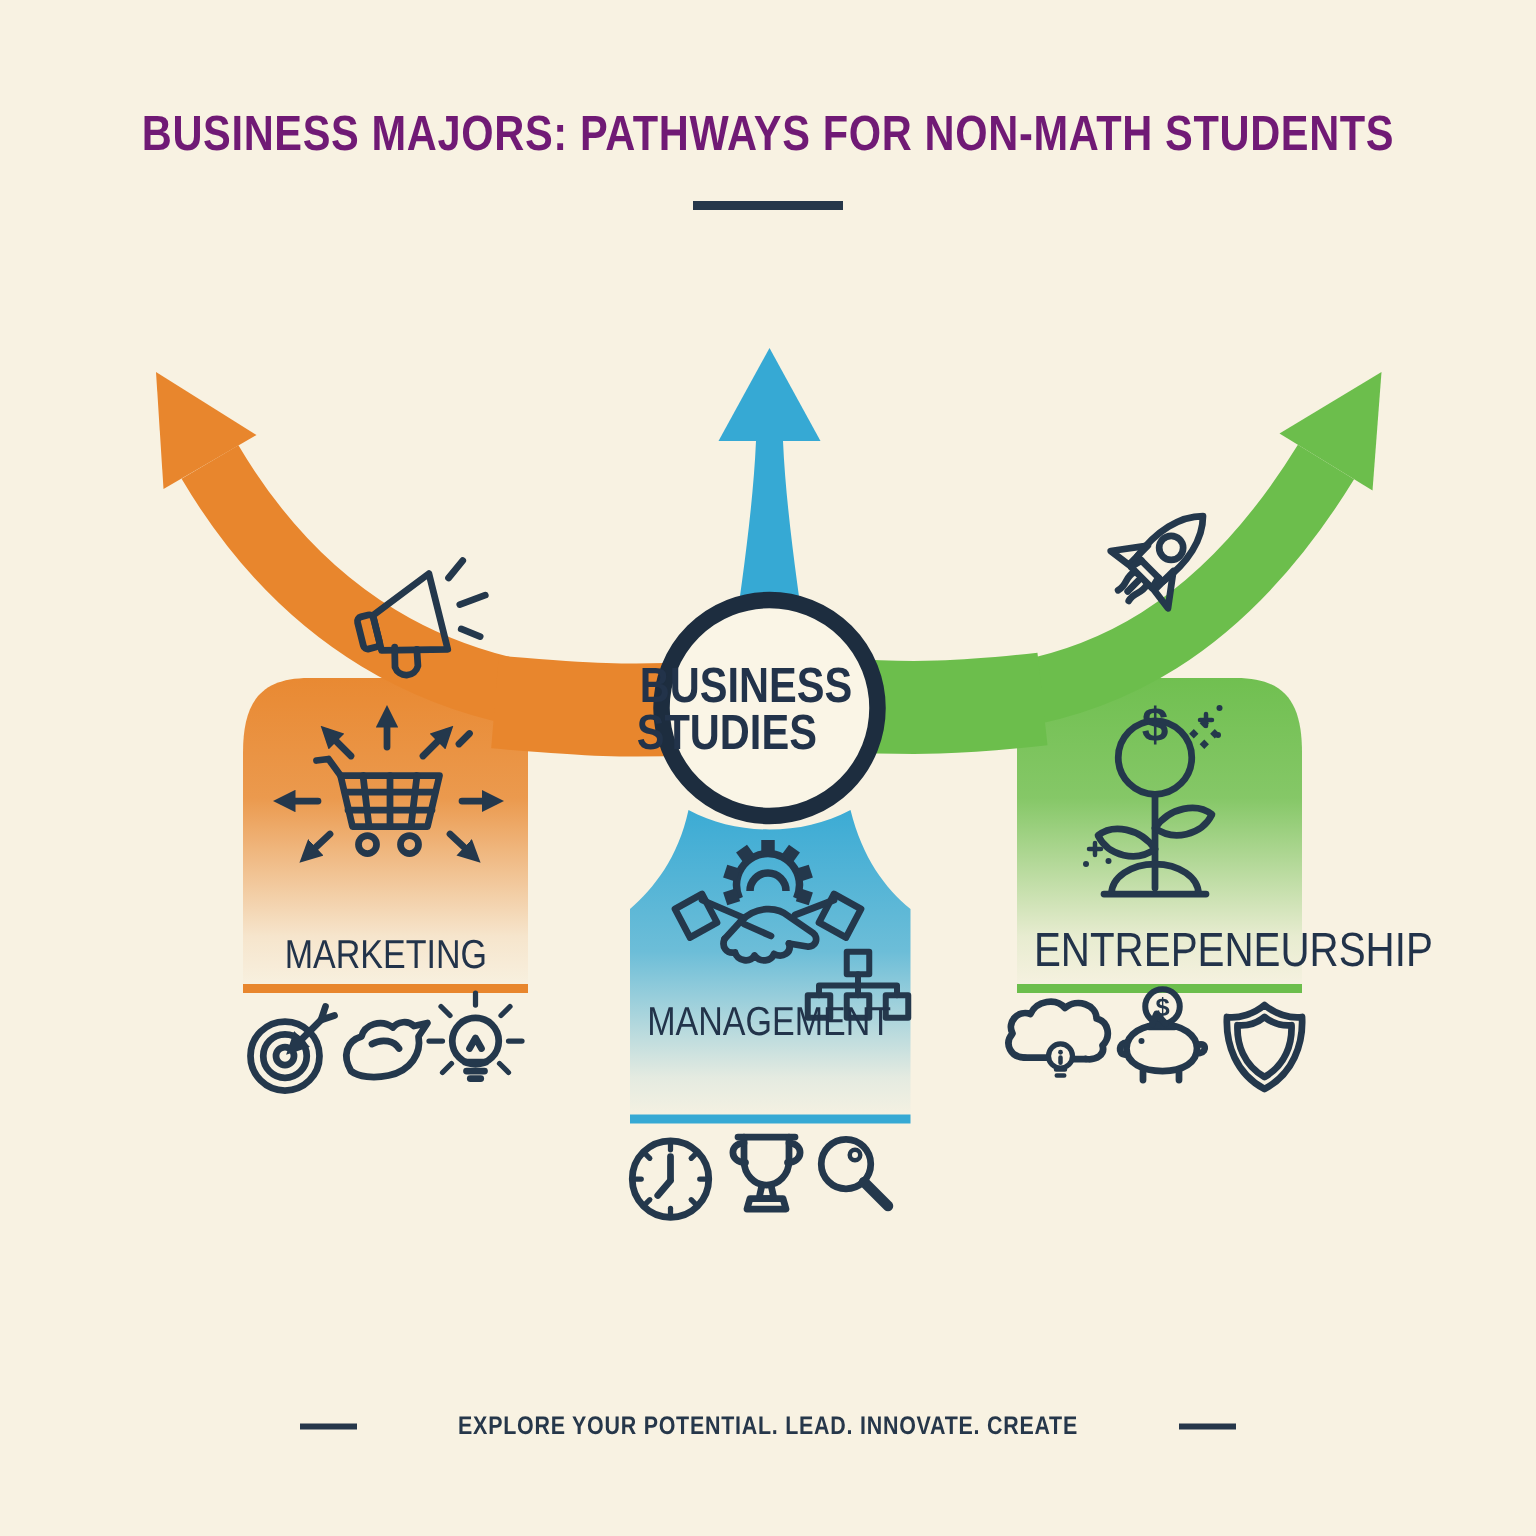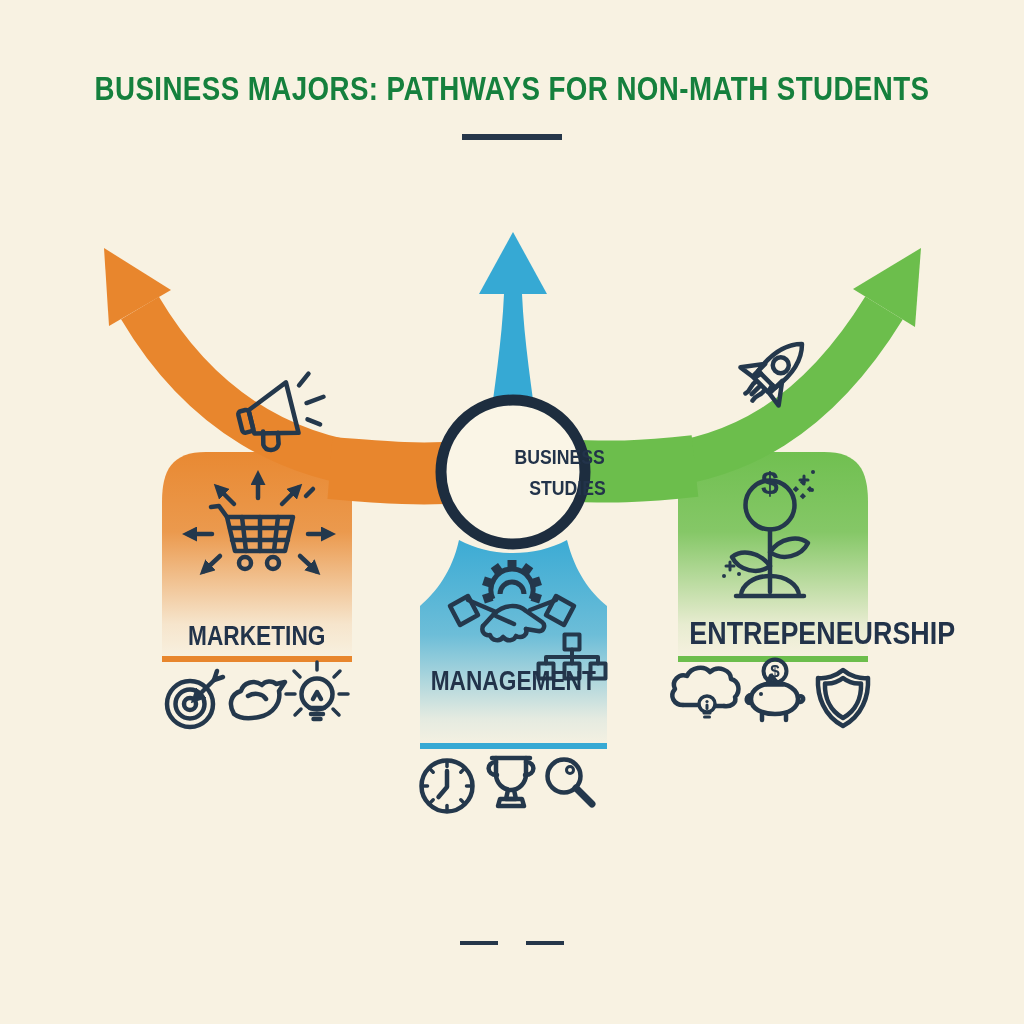--- a/index.html
+++ b/index.html
@@ -6,29 +6,29 @@
   body{
     width:1024px;height:1024px;position:relative;overflow:hidden;
     background:#F8F2E2;
     font-family:"Liberation Sans","DejaVu Sans",sans-serif;
     color:#24384C;
   }
   .abs{position:absolute;}
   .cond{display:inline-block;transform:scaleX(.84);transform-origin:center;white-space:nowrap;}
   .title{
     top:70px;left:0;width:1024px;text-align:center;
-    font-size:33px;font-weight:700;letter-spacing:.5px;color:#15803d;
+    font-size:33px;font-weight:700;letter-spacing:.5px;color:#701a75;
   }
   .title-rule{top:134px;left:462px;width:100px;height:6px;background:#26374A;}
   .center-label{
-    top:441px;left:413px;width:200px;text-align:right;
-    font-size:21px;line-height:31px;font-weight:700;color:#22334A;
+    top:441px;left:413px;width:200px;text-align:left;
+    font-size:33px;line-height:31px;font-weight:700;color:#22334A;
   }
   .branch-label{
-    width:220px;text-align:center;font-size:27px;font-weight:700;color:#22334A;
+    width:220px;text-align:center;font-size:27px;font-weight:400;color:#22334A;
   }
   .lbl-marketing{top:621px;left:147px;}
   .lbl-management{top:666px;left:403px;}
   .lbl-entrepreneurship{top:615px;left:664px;font-size:32px;}
   .footer{
     top:941px;left:0;width:1024px;display:flex;align-items:center;justify-content:center;gap:28px;
   }
   .footer-dash{width:38px;height:4px;background:#26374A;}
   .footer-text{font-size:17px;font-weight:700;letter-spacing:.6px;color:#26374A;}
   svg{position:absolute;top:0;left:0;}
@@ -272,14 +272,17 @@
 </div>
 <div class="abs branch-label lbl-management">
   <span class="cond">MANAGEMENT</span>
 </div>
 <div class="abs branch-label lbl-entrepreneurship">
   <span class="cond">ENTREPENEURSHIP</span>
 </div>
 
 <div class="abs footer">
   <div class="footer-dash"></div>
+  <div class="footer-text">
+    <span class="cond">EXPLORE YOUR POTENTIAL. LEAD. INNOVATE. CREATE</span>
+  </div>
   <div class="footer-dash"></div>
 </div>
 
 </body></html>

